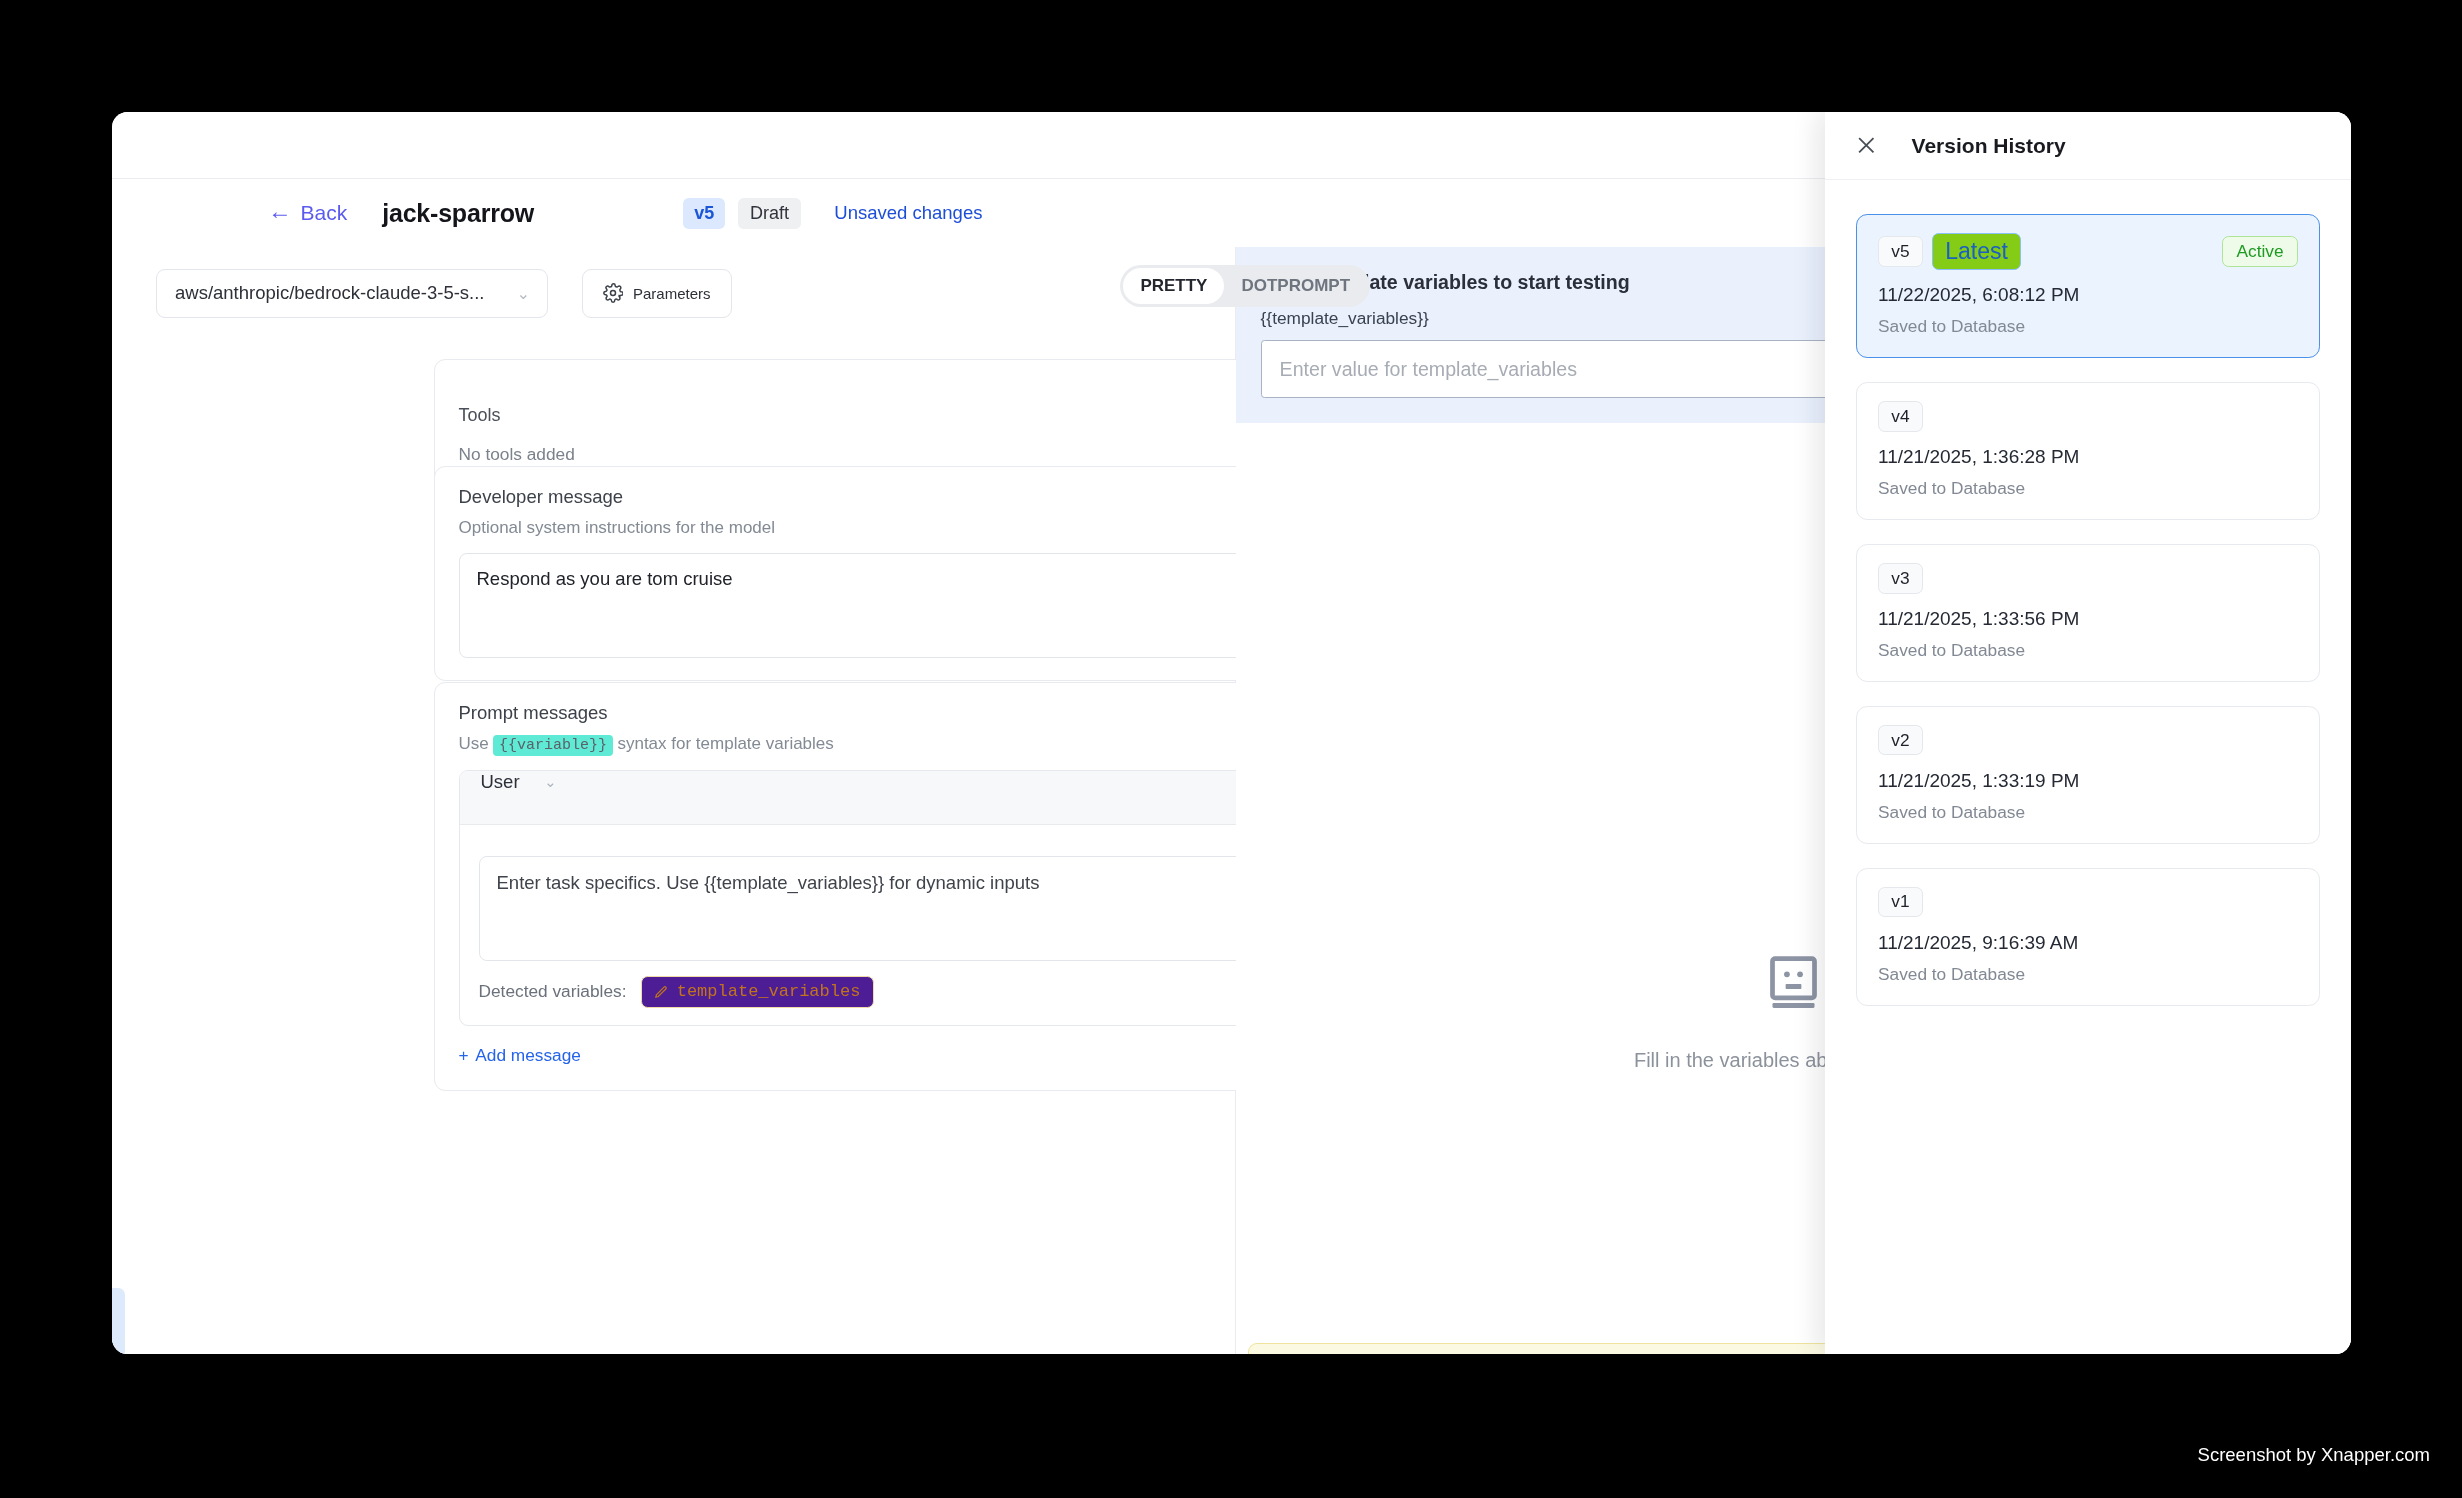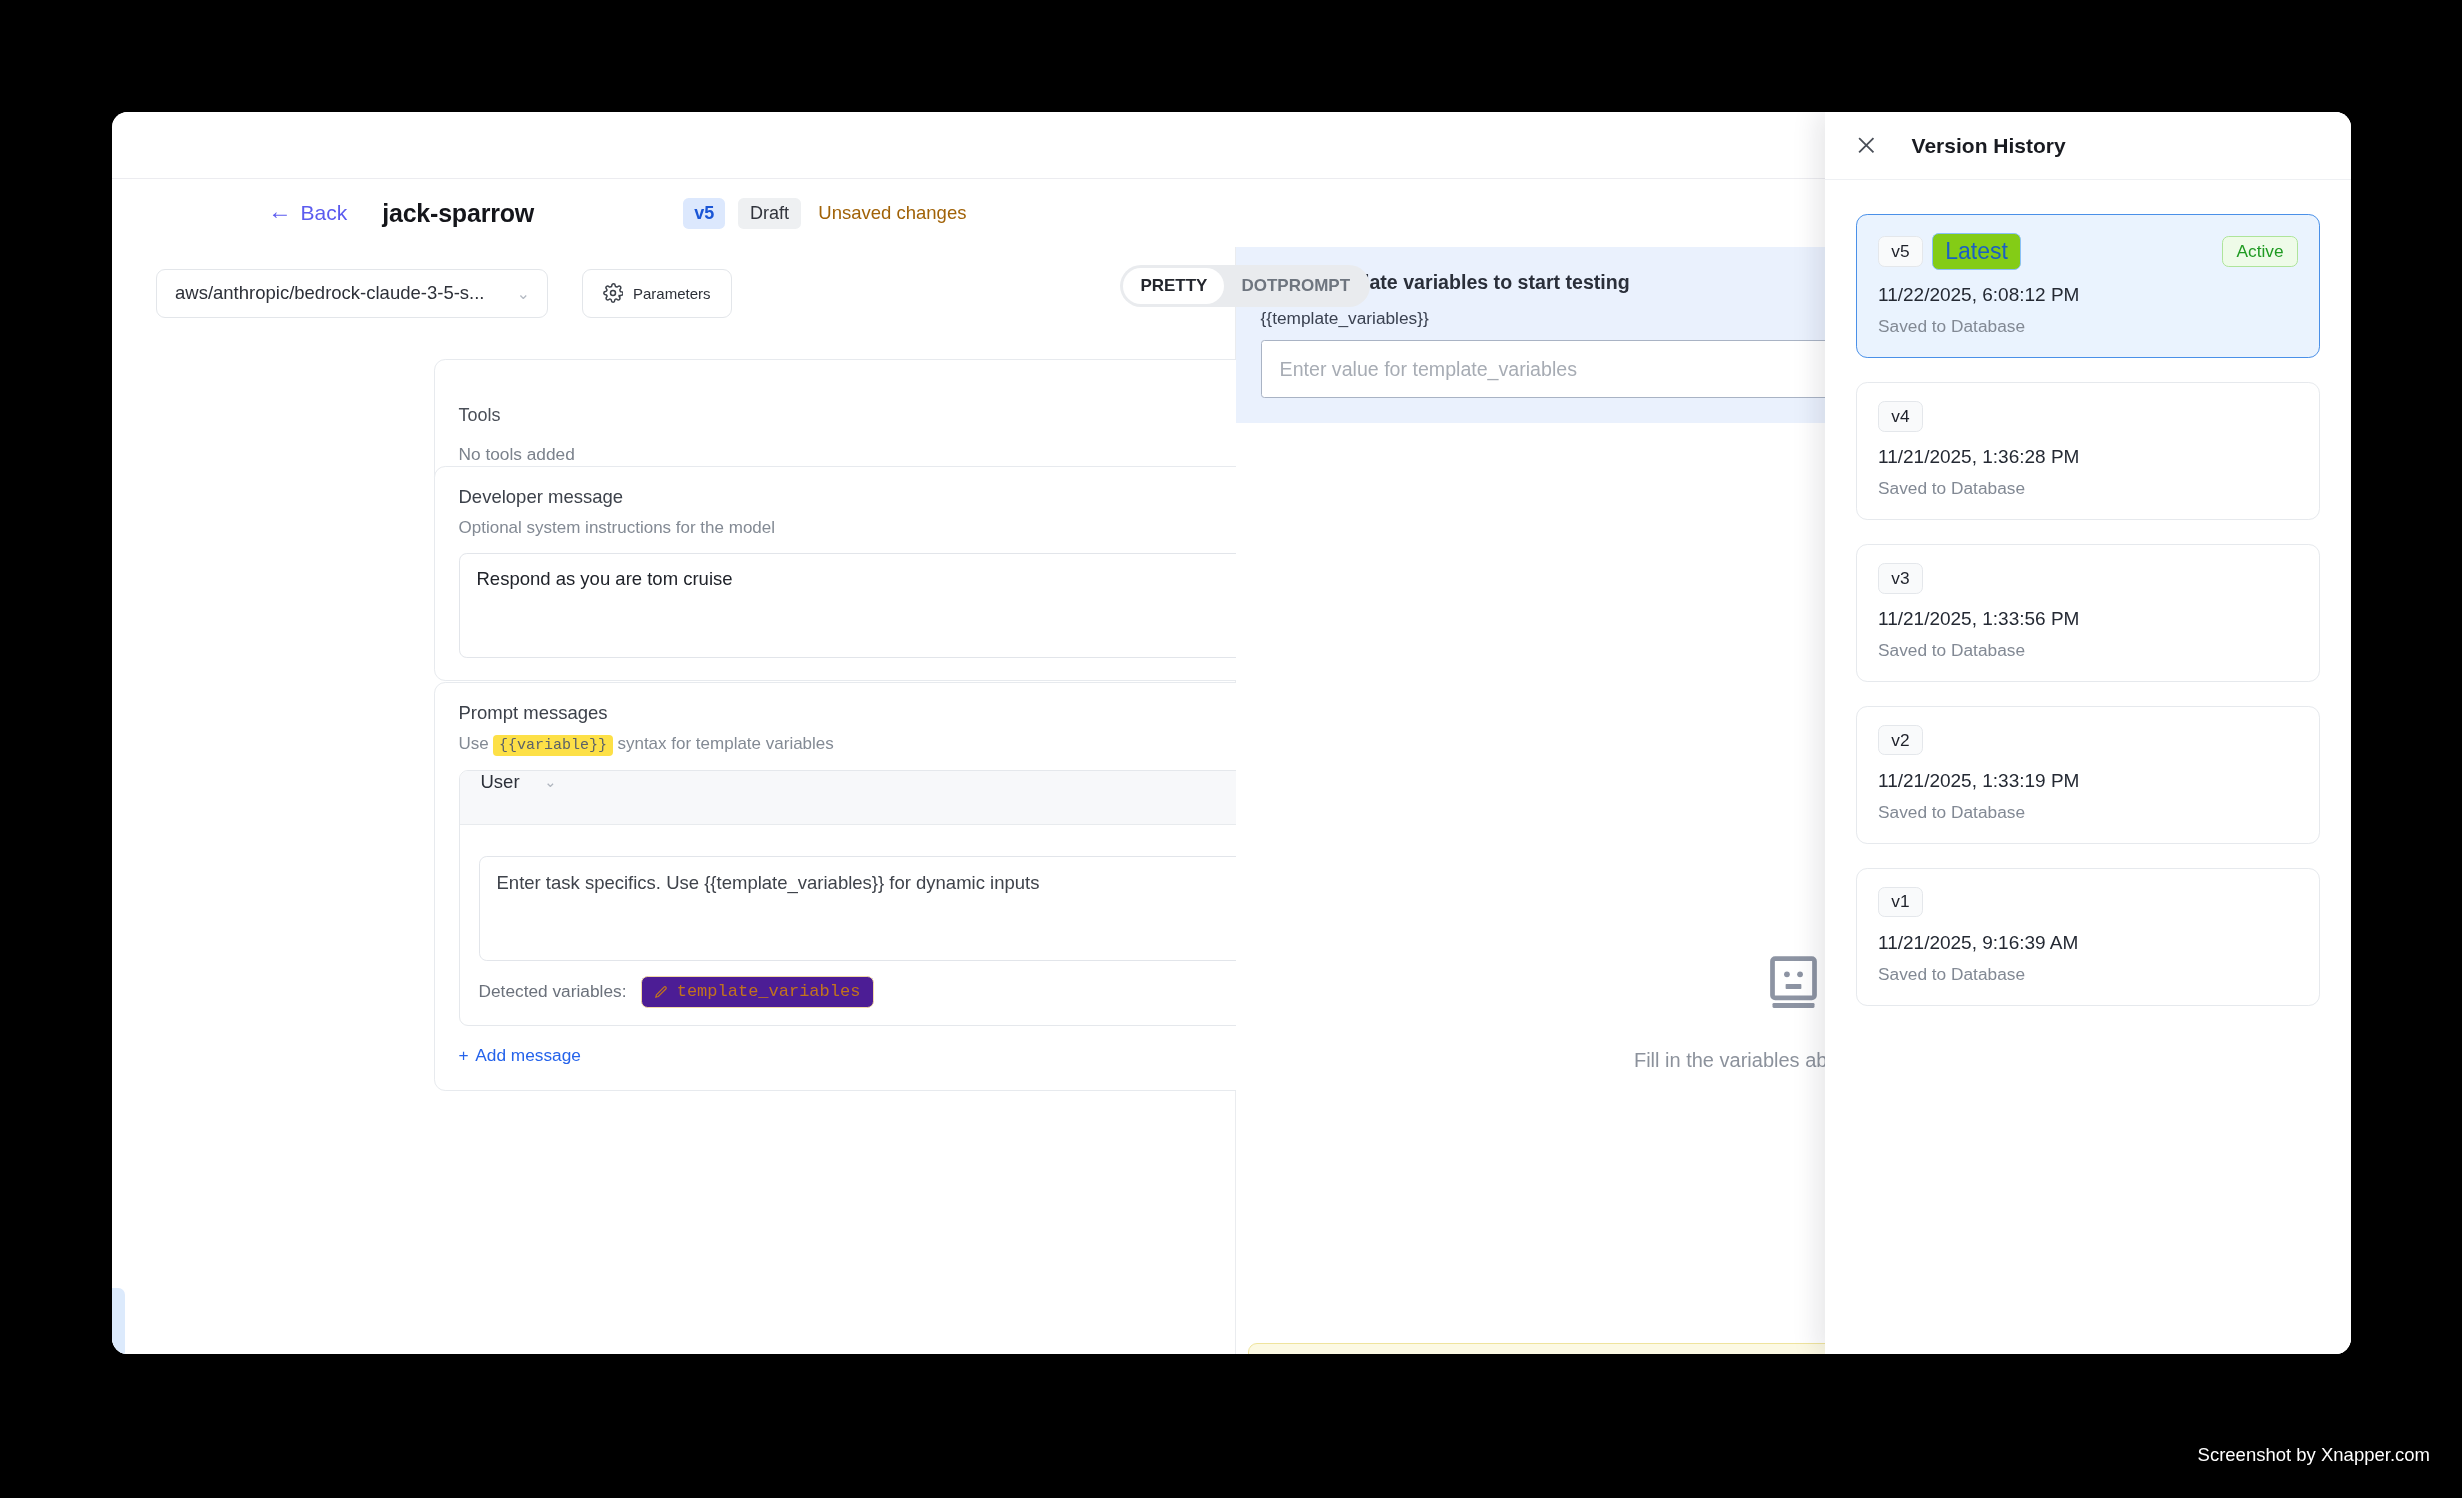--- a/index.html
+++ b/index.html
@@ -52,22 +52,22 @@
     font-size: 18px; font-weight: 700;
     padding: 5px 11.2px; border-radius: 5.6px;
   }
   #draft-badge {
     margin-left: 12.3px;
     background: #eef0f2; color: #31343c;
     font-size: 18px; font-weight: 400;
     padding: 5px 12.3px; border-radius: 5.6px;
   }
   #unsaved-label {
-    margin-left: 17px;
-    color: #a16207; font-size: 18.5px;
+    margin-left: 33px;
+    color: #1d4ed8; font-size: 18.5px;
   }
 
   
   #main-split {
     position: absolute; left: 0; top: 135px;
     width: 100%; height: calc(100% - 135px);
     display: flex;
   }
   #editor-pane {
     width: 1124px; height: 100%;
@@ -149,21 +149,21 @@
   }
   .resize-grip::before { width: 11.2px; bottom: 3.4px; }
   .resize-grip::after  { width: 6.2px; bottom: 0.6px; right: 1.1px;}
 
   #prompt-card {
     position: absolute; left: 161px; top: 435px;
     width: 1042px; padding: 19px 23.5px 23.5px 23.5px;
   }
   .code-chip {
     font-family: "Liberation Mono", monospace;
-    background: #fde047; color: #5b6169;
+    background: #5eead4; color: #5b6169;
     padding: 1.7px 5.6px; border-radius: 3.9px; font-size: 15px;
   }
 
   #message-block {
     margin-top: 15.7px;
     border: 1.7px solid #e5e8ec; border-radius: 9px; overflow: hidden;
   }
   #message-head {
     height: 54px; background: #f7f8fa;
     border-bottom: 1.7px solid #e8ebee;

